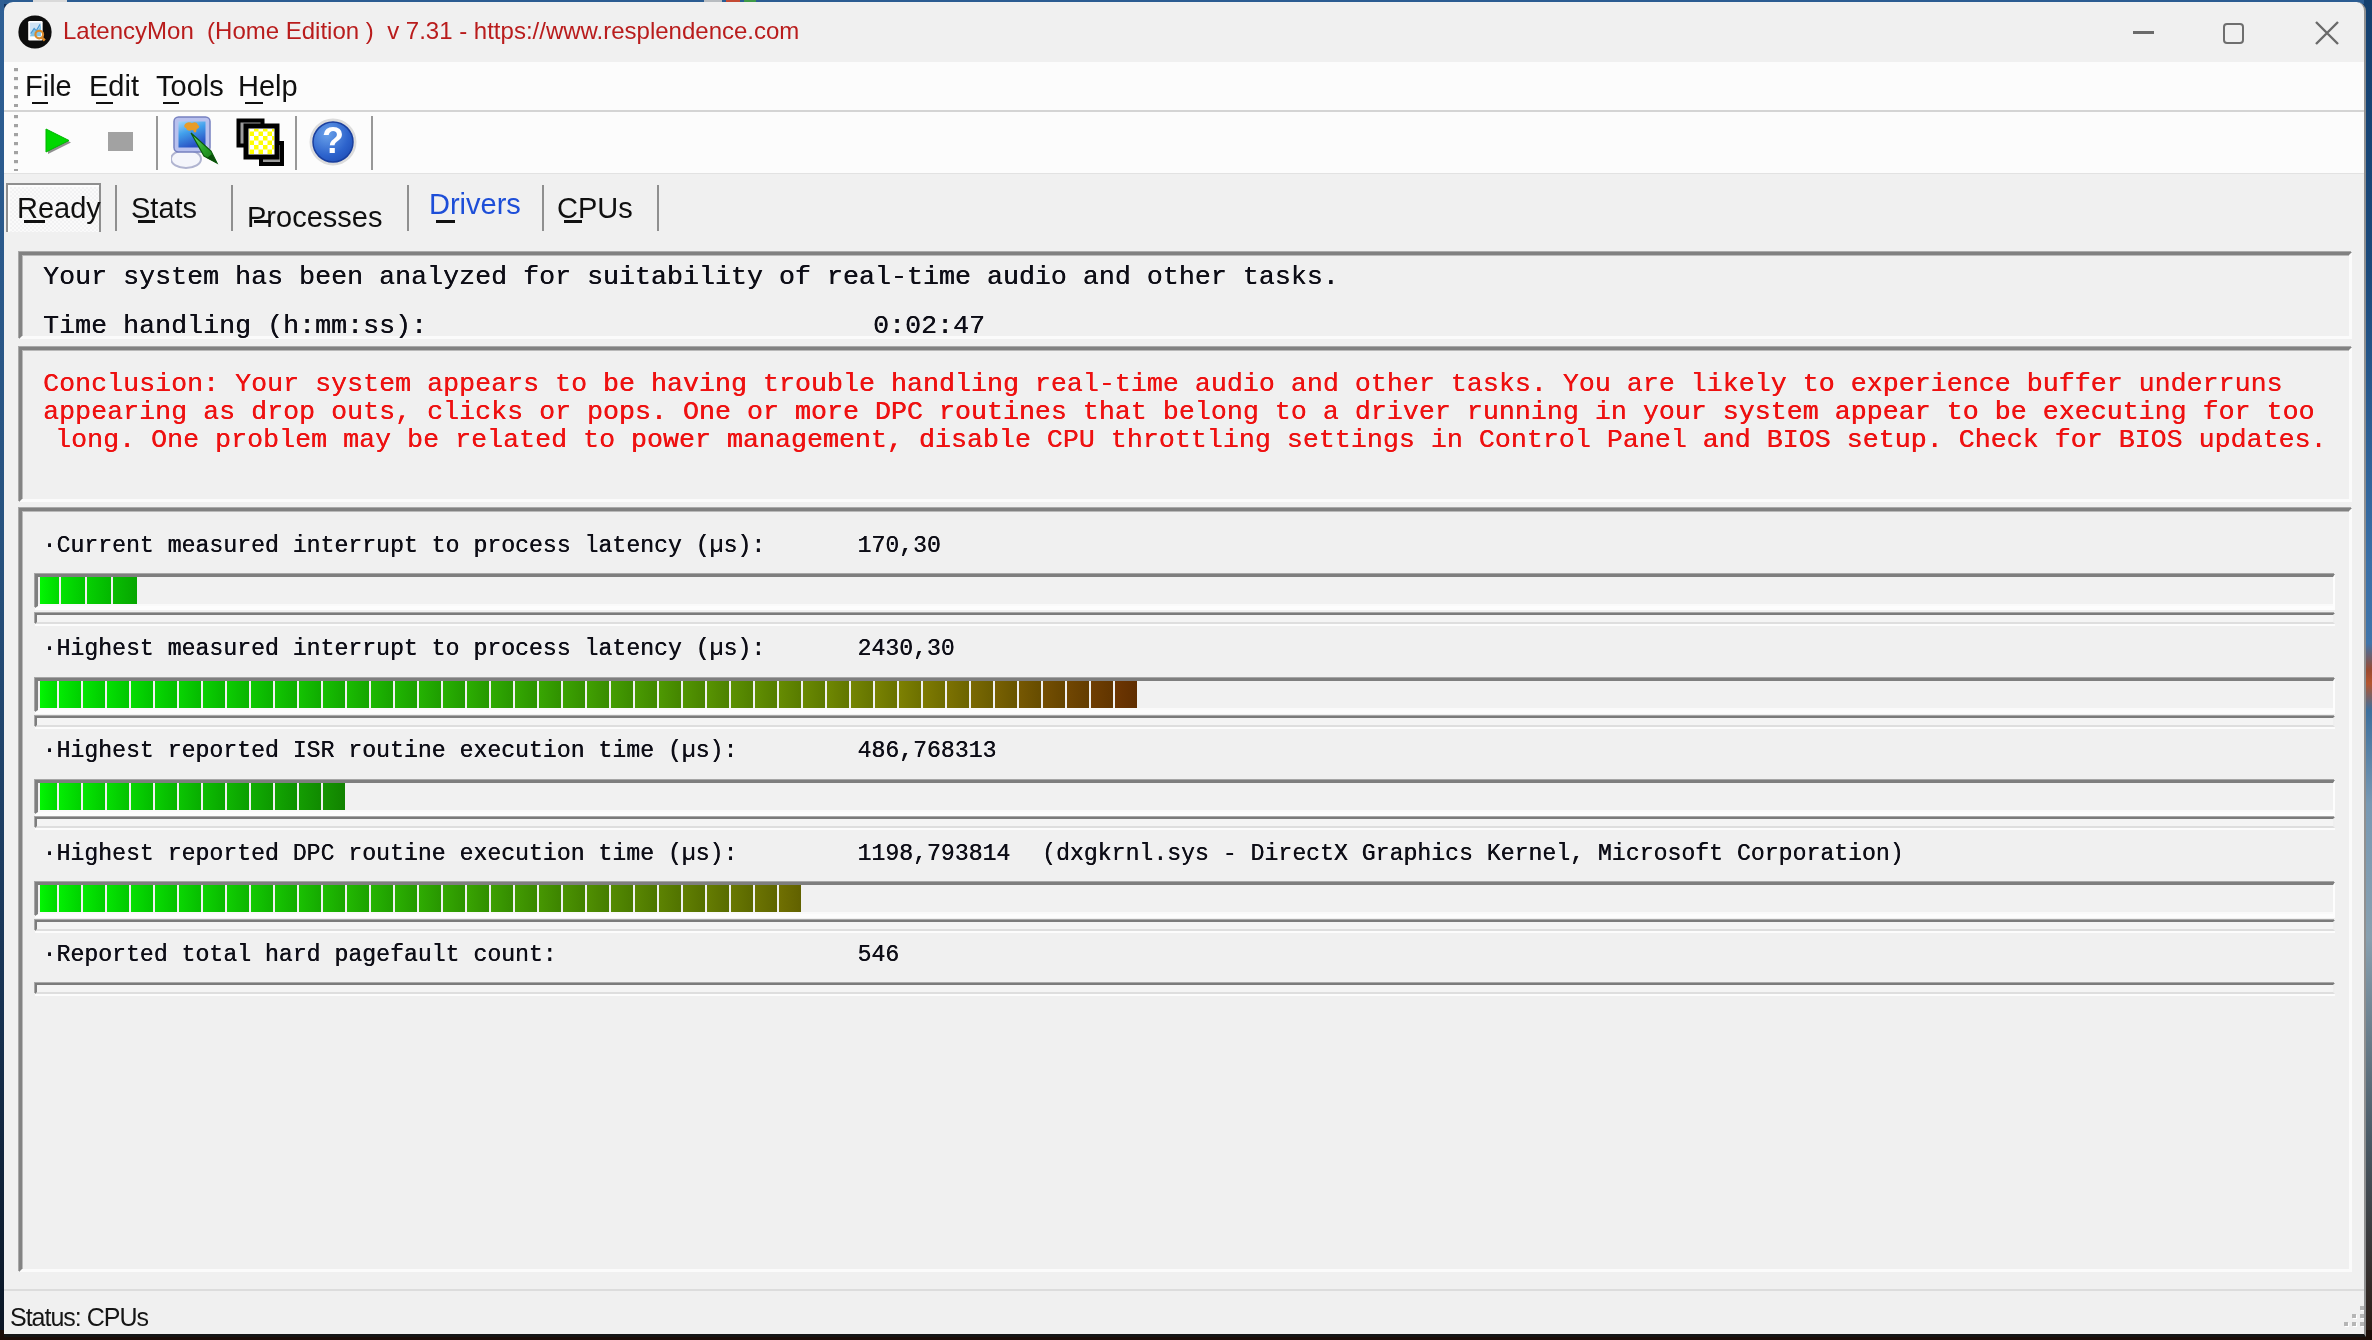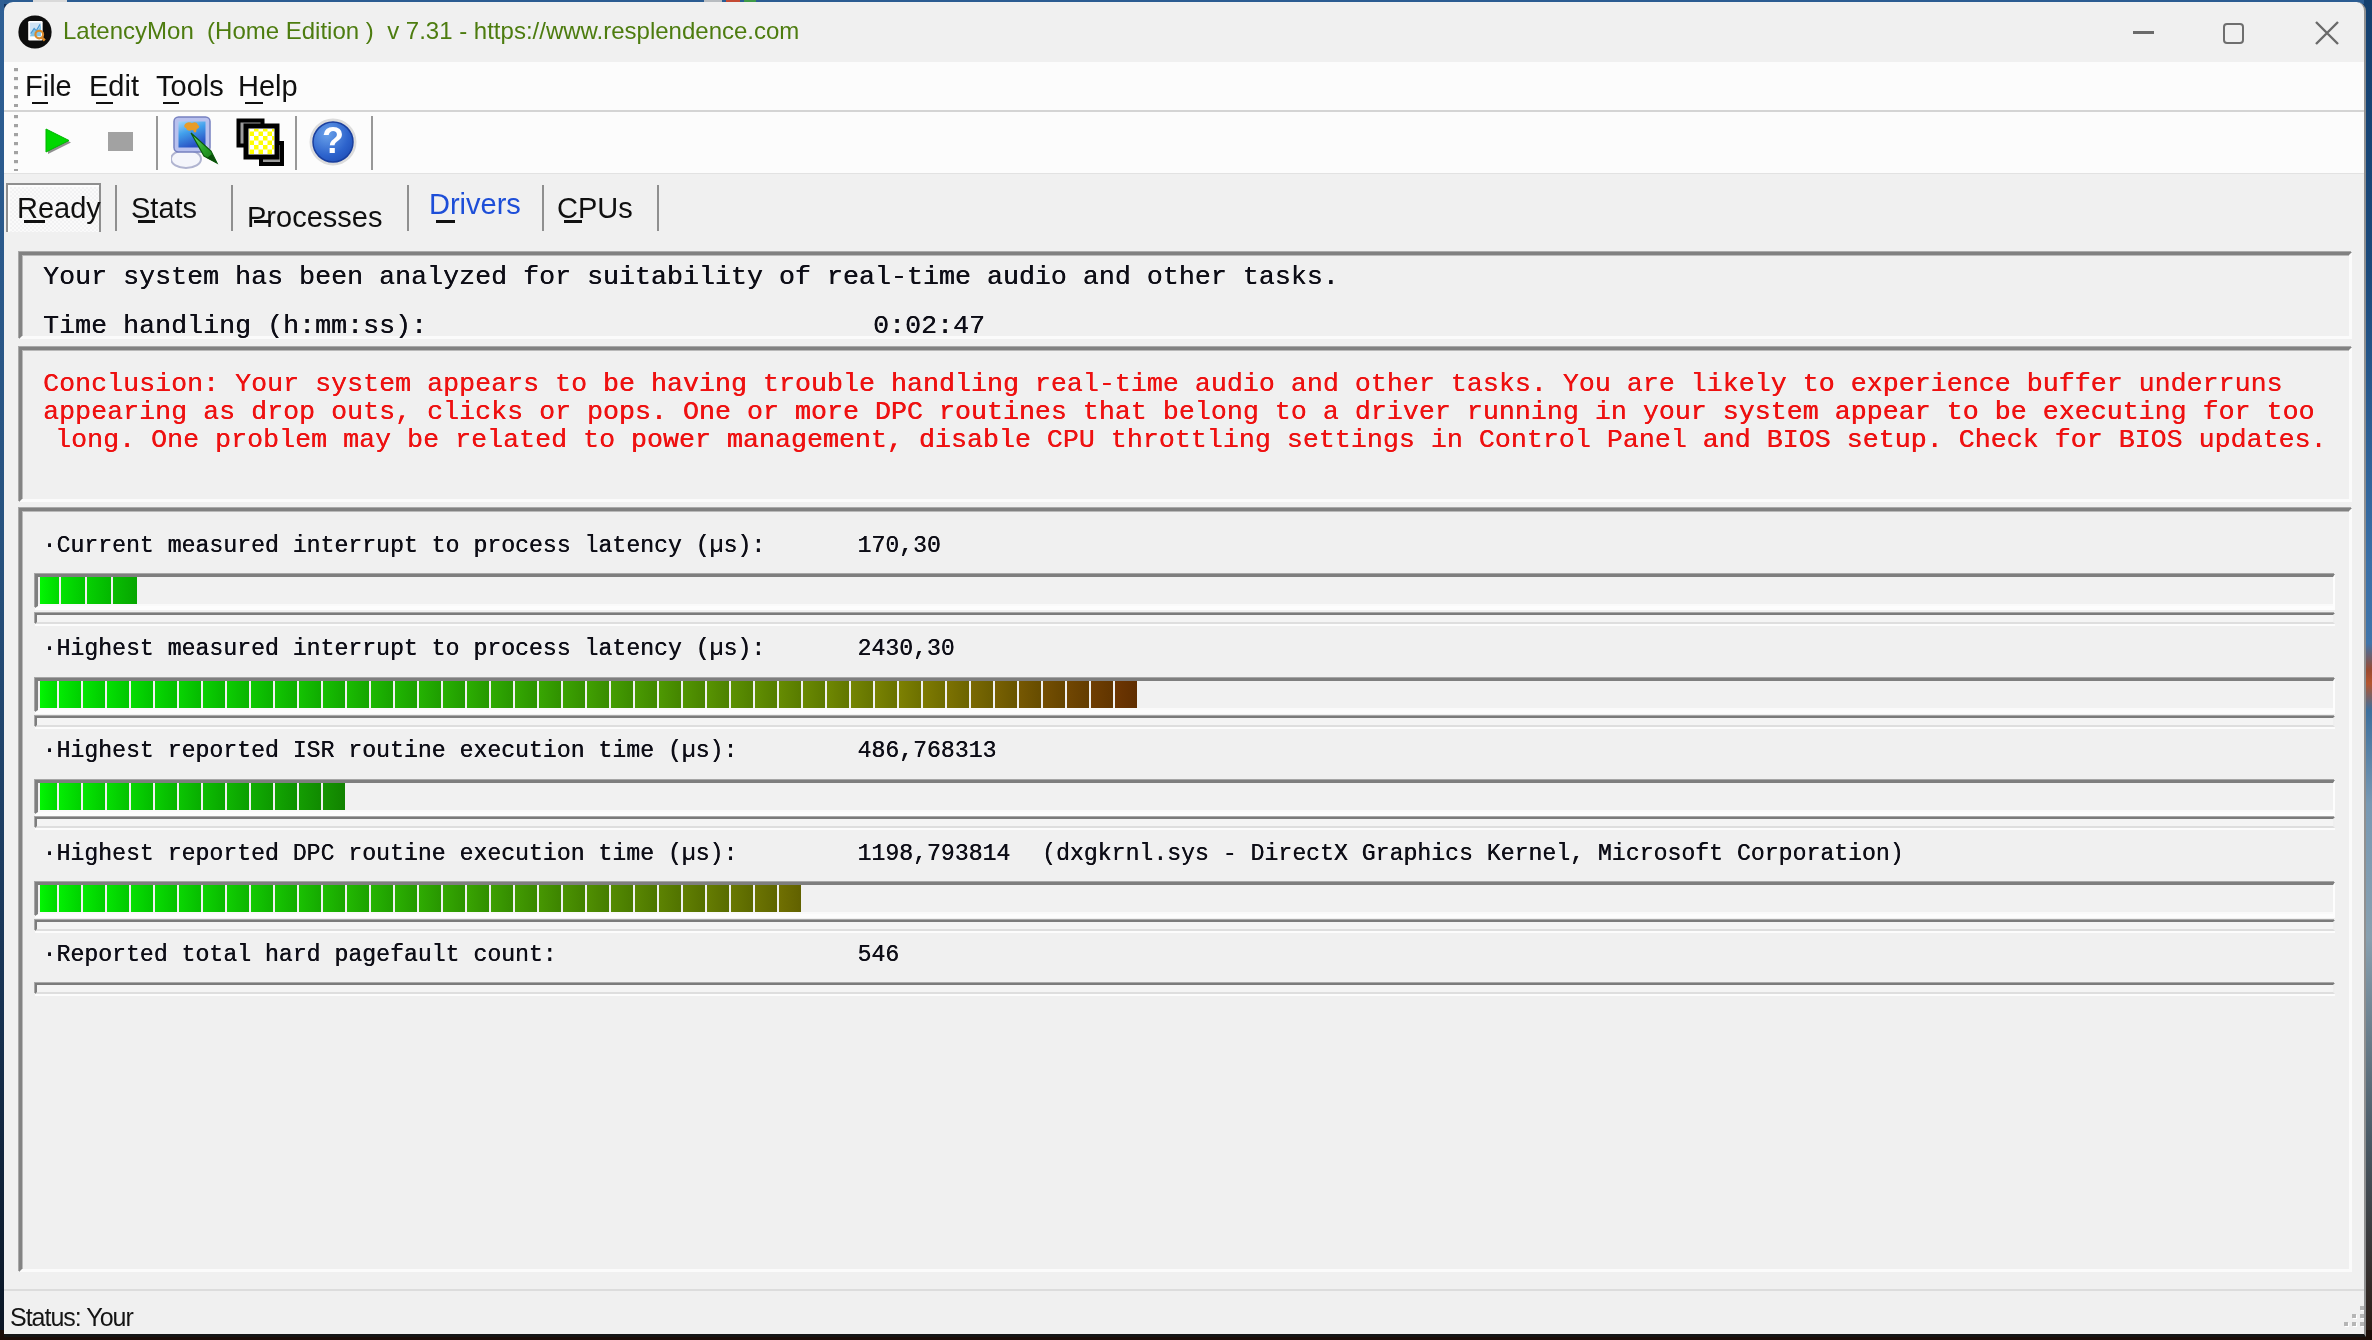--- a/index.html
+++ b/index.html
@@ -35,21 +35,21 @@
 <div id="win">
 <svg class="abs" style="left:14px;top:13px" width="34" height="34" viewBox="0 0 40 40">
 <rect x="0.5" y="0.5" width="39" height="39" rx="19" fill="#0d0d0d"></rect>
 <rect x="12" y="7" width="17" height="23" rx="1.5" fill="#fdfdfd"></rect>
 <rect x="14" y="9" width="13" height="16" fill="#cfe3f4"></rect>
 <path d="M14 25 L19 17 L22 20 L27 12 L27 25 Z" fill="#7fc4e8"></path>
 <path d="M15 22 L19 16 L21.5 18.5 L26 11" stroke="#4a9ad4" stroke-width="1.5" fill="none"></path>
 <circle cx="25" cy="23" r="4.5" fill="none" stroke="#d98a2b" stroke-width="2.5"></circle>
 <line x1="28" y1="26.5" x2="31.5" y2="30" stroke="#d98a2b" stroke-width="3"></line>
 </svg>
-<div class="abs sans" style="left:59px;top:14.5px;font-size:24px;color:#4d7c0f">LatencyMon&nbsp; (Home Edition )&nbsp; v 7.31 - https://www.resplendence.com</div>
+<div class="abs sans" style="left:59px;top:14.5px;font-size:24px;color:#b91c1c">LatencyMon&nbsp; (Home Edition )&nbsp; v 7.31 - https://www.resplendence.com</div>
 <div class="abs" style="left:2129px;top:29px;width:21px;height:2.5px;background:#6a6a6a"></div>
 <div class="abs" style="left:2219px;top:21px;width:21px;height:21px;border:2px solid #6e6e6e;border-radius:4px"></div>
 <svg class="abs" style="left:2310px;top:18px" width="26" height="26" viewBox="0 0 26 26">
 <path d="M2 2 L24 24 M24 2 L2 24" stroke="#6a6a6a" stroke-width="2.4" fill="none"></path>
     </svg>
 <div class="abs" style="left:0;top:60px;width:2362px;height:47.5px;background:#fcfcfc"></div>
 <div class="abs" style="left:0;top:107.5px;width:2362px;height:2px;background:#d4d4d4"></div>
 <div class="grip" style="top:66px;height:39px"></div>
 <div class="abs sans" style="left:21px;top:68px;font-size:29px;color:#101010">File</div>
 <div class="abs sans" style="left:85px;top:68px;font-size:29px;color:#101010">Edit</div>
@@ -255,19 +255,19 @@
       <i style="left:693.0px;width:22.0px;background:linear-gradient(90deg,#697802,#5b6800)"></i>
       <i style="left:717.0px;width:22.0px;background:linear-gradient(90deg,#6c7402,#5e6500)"></i>
       <i style="left:741.0px;width:22.0px;background:linear-gradient(90deg,#707002,#616100)"></i>
     </div>
 <div class="strip" style="top:610.5px"></div>
 <div class="strip" style="top:713.5px"></div>
 <div class="strip" style="top:815px"></div>
 <div class="strip" style="top:917.5px"></div>
 <div class="strip" style="top:981px"></div>
 <div class="abs" style="left:0;top:1287px;width:2362px;height:2px;background:#dcdcdc"></div>
-<div class="abs sans" style="left:6px;top:1301px;font-size:25px;color:#151515;letter-spacing:-1px">Status: Your</div>
+<div class="abs sans" style="left:6px;top:1301px;font-size:25px;color:#151515;letter-spacing:-1px">Status: CPUs</div>
 <div class="abs" style="left:2340px;top:1320px;width:4px;height:4px;background:#b5b5b5;box-shadow:1px 1px 0 #fff"></div>
 <div class="abs" style="left:2348px;top:1320px;width:4px;height:4px;background:#b5b5b5;box-shadow:1px 1px 0 #fff"></div>
 <div class="abs" style="left:2348px;top:1312px;width:4px;height:4px;background:#b5b5b5;box-shadow:1px 1px 0 #fff"></div>
 <div class="abs" style="left:2356px;top:1320px;width:4px;height:4px;background:#b5b5b5;box-shadow:1px 1px 0 #fff"></div>
 <div class="abs" style="left:2356px;top:1312px;width:4px;height:4px;background:#b5b5b5;box-shadow:1px 1px 0 #fff"></div>
 <div class="abs" style="left:2356px;top:1304px;width:4px;height:4px;background:#b5b5b5;box-shadow:1px 1px 0 #fff"></div>
 </div>
 </body></html>

